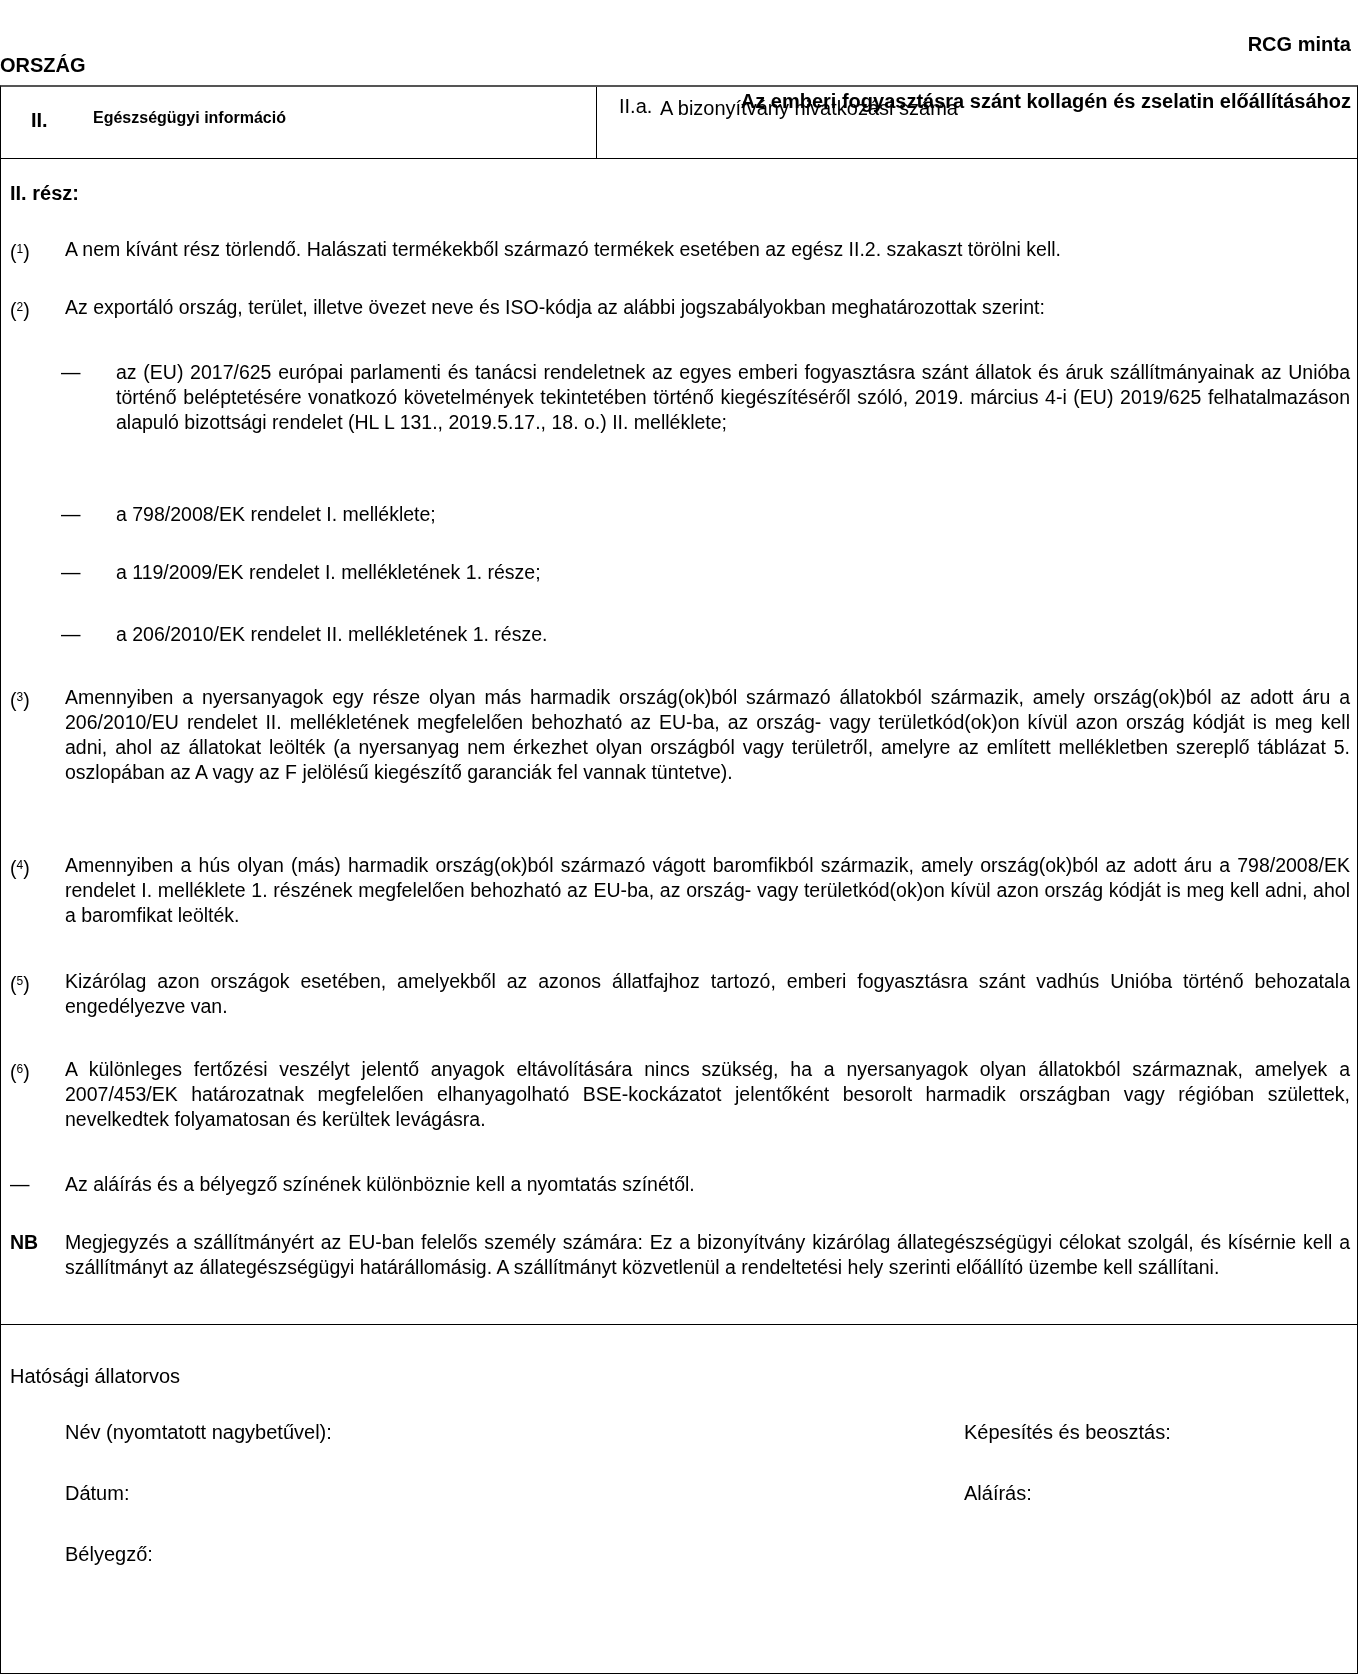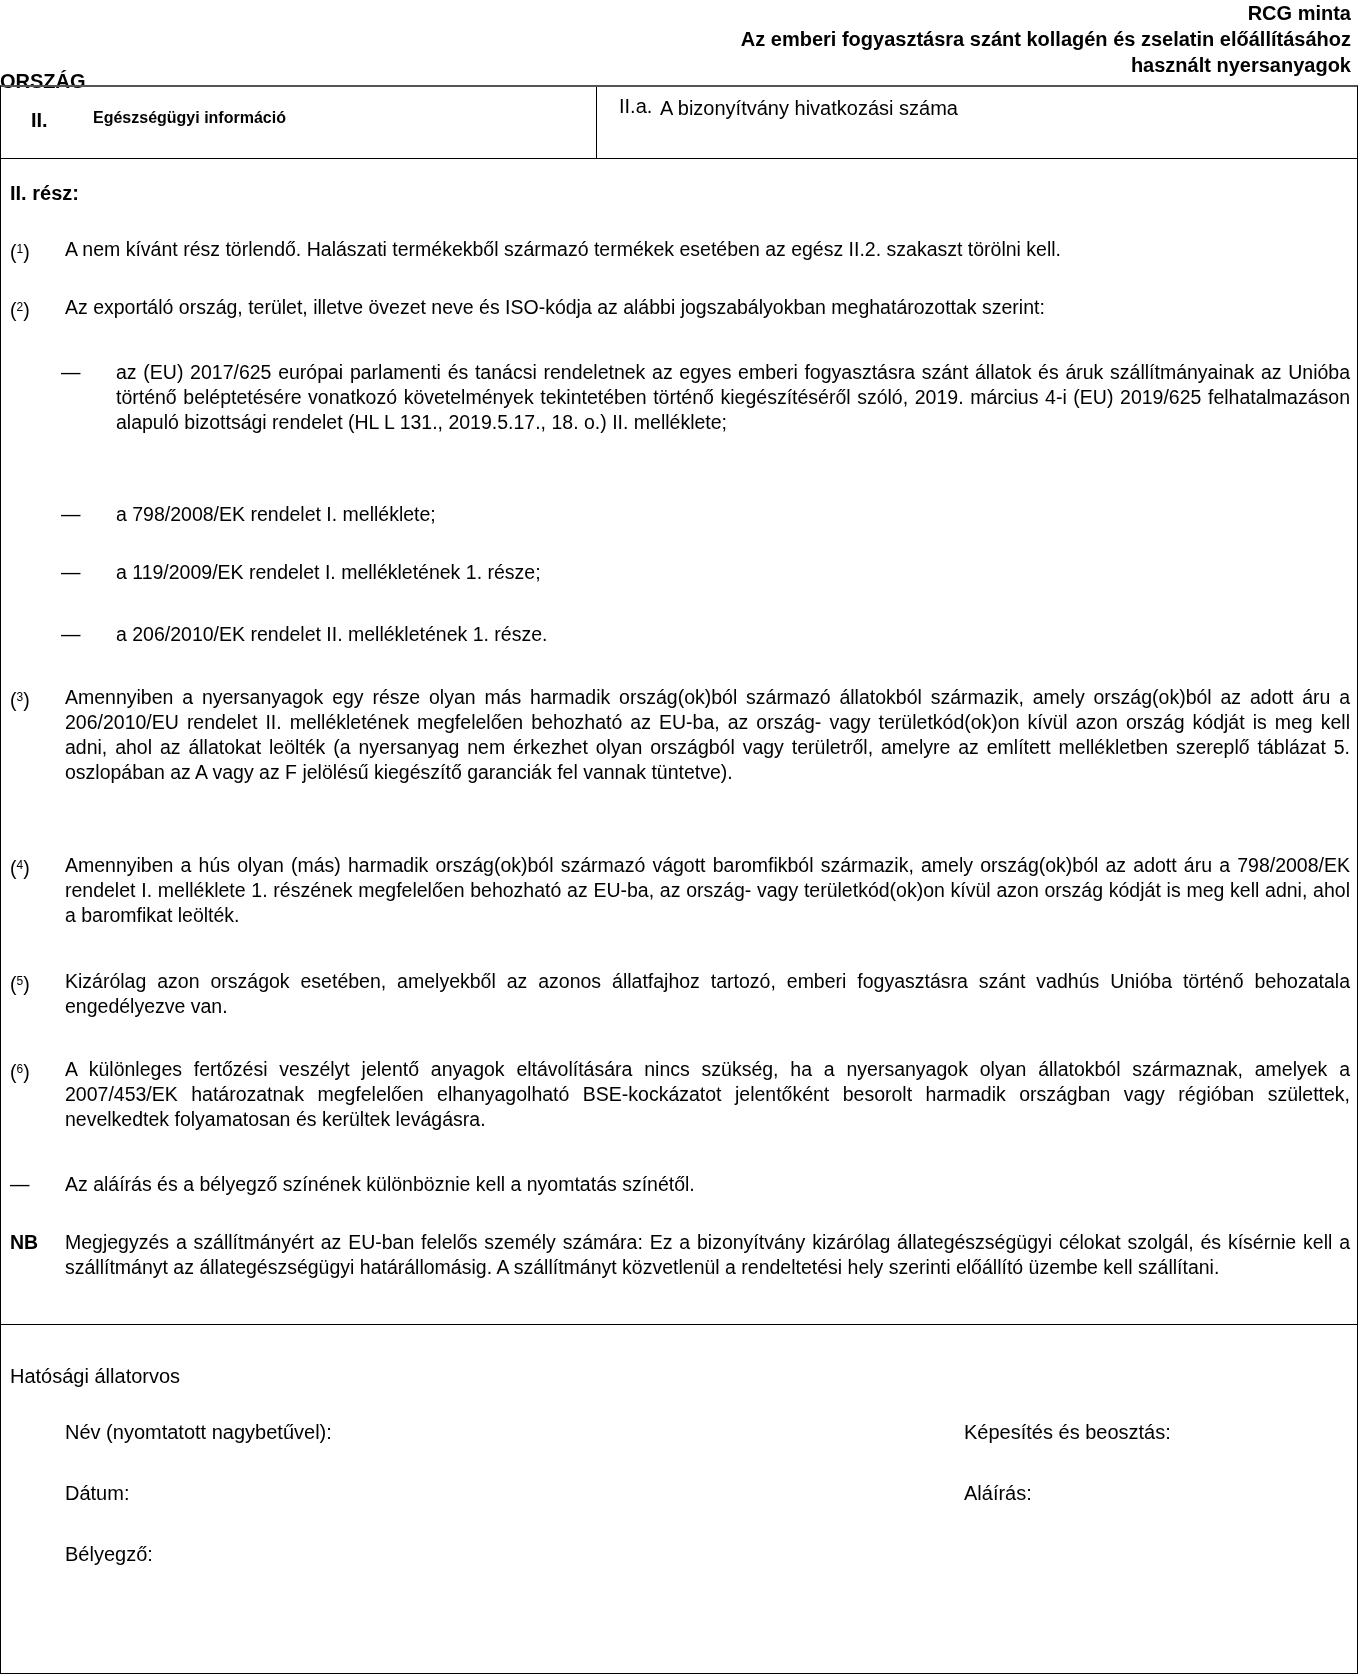--- a/index.html
+++ b/index.html
@@ -1,20 +1,20 @@
 <!DOCTYPE html>
 <html><head>
 <meta charset="utf-8">
 <style>
   html, body { margin: 0; padding: 0; background: #ffffff; }
   body { width: 1360px; height: 1676px; position: relative; overflow: hidden;
          font-family: "Liberation Sans", sans-serif; color: #000; }
   .hdr-right { position: absolute; right: 9px; top: 0; text-align: right; font-weight: bold; font-size: 20px; line-height: 26px; }
-  .hdr-right div { white-space: nowrap; }
-  .hdr-country { position: absolute; left: 0; top: 52px; font-weight: bold; font-size: 20px; line-height: 26px; margin-top: 16px; }
+  .hdr-right div { white-space: nowrap; margin-top: 31px; }
+  .hdr-country { position: absolute; left: 0; top: 52px; font-weight: bold; font-size: 20px; line-height: 26px; }
 
   .frame { position: absolute; left: 0; top: 85px; width: 1358px; height: 1589px; border: 1px solid #000; border-top: 2px solid #555; box-sizing: border-box; }
   .row-head { position: absolute; left: 0; top: 0; width: 100%; height: 72px; border-bottom: 1.5px solid #000; box-sizing: border-box; }
   .cell { position: absolute; top: 0; height: 100%; box-sizing: border-box; }
   .c1 { left: 0; width: 595px; }
   .c2 { left: 595px; width: 392px; border-left: 1px solid #000; }
   .c3 { left: 987px; right: 0; border-left: 1px solid #000; }
   .c1 .num { position: absolute; left: 10px; top: 22px; font-weight: bold; font-size: 20px; margin-left: 20px; }
   .c1 .ttl { position: absolute; left: 92px; top: 22px; font-weight: bold; font-size: 16px; }
   .c2 .num { position: absolute; left: 8px; top: 8px; font-size: 20px; margin-left: 14px; }
@@ -36,21 +36,20 @@
   .sig-row { position: absolute; left: 0; top: 1237px; width: 100%; border-top: 1.5px solid #000; }
   .sig-label { position: absolute; font-size: 20px; }
 </style>
 </head>
 <body>
 
 <div class="hdr-country">ORSZÁG</div>
 <div class="hdr-right">
   <div>RCG minta</div>
   <div>Az emberi fogyasztásra szánt kollagén és zselatin előállításához</div>
-  <div>használt nyersanyagok</div>
 </div>
 
 <div class="frame">
   <div class="row-head">
     <div class="cell c1">
       <span class="num">II.</span>
       <span class="ttl">Egészségügyi információ</span>
     </div>
     <div class="cell c2">
       <span class="num">II.a.</span>

